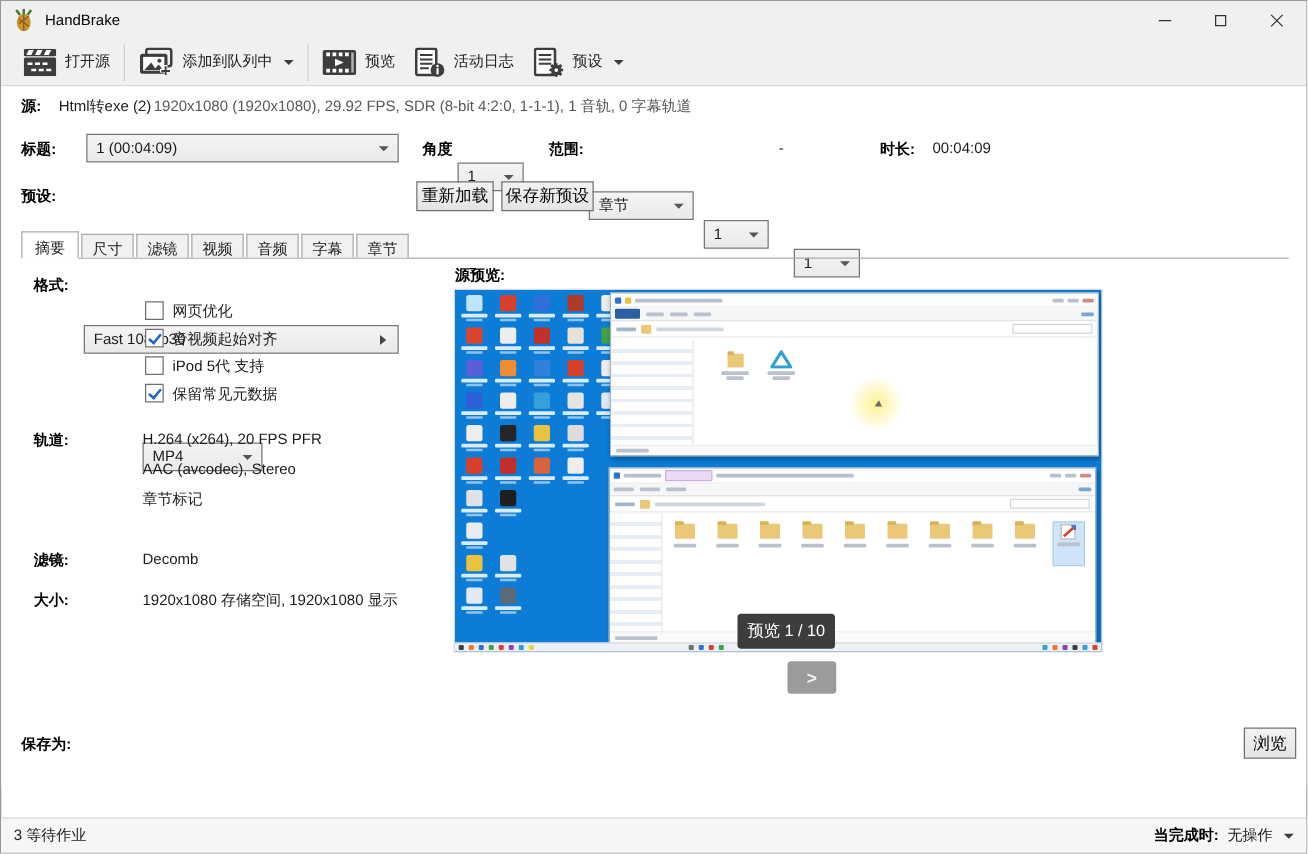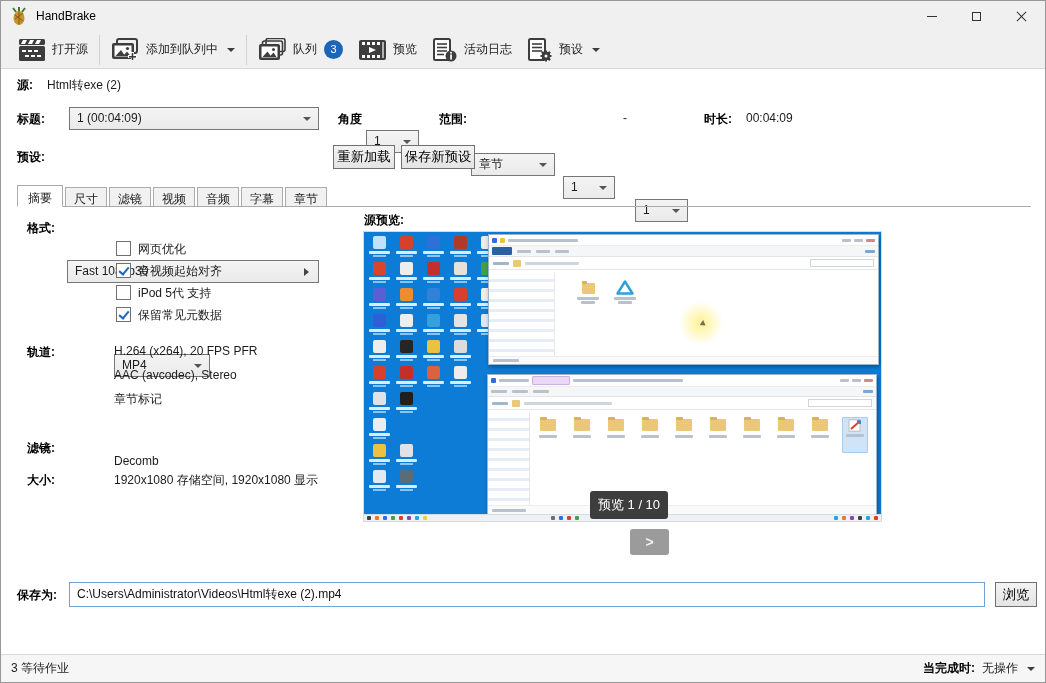--- a/index.html
+++ b/index.html
@@ -151,33 +151,20 @@
             <rect x="17" y="17" width="9" height="3" fill="#fff"></rect>
             <rect x="20" y="14" width="3" height="9" fill="#fff"></rect>
             <rect x="18" y="18" width="7" height="1.6" fill="#3d3d3d"></rect>
             <rect x="20.7" y="15" width="1.6" height="7" fill="#3d3d3d"></rect>
           </g>
       </svg>
       <span>添加到队列中</span>
       <span class="caret"></span>
     </div>
     <div class="tsep"></div>
-    <div class="tbtn">
-      <svg width="28" height="24" viewBox="0 0 28 24">
-        <rect x="8" y="0.5" width="19" height="13" rx="2" fill="none" stroke="#3d3d3d" stroke-width="1.6"></rect>
-        <rect x="4.5" y="3" width="20" height="14" rx="2" fill="none" stroke="#3d3d3d" stroke-width="1.6"></rect>
-        <rect x="1" y="6" width="21" height="16" rx="2" fill="#3d3d3d"></rect>
-        <rect x="3.5" y="8.5" width="16" height="11" fill="#fff"></rect>
-        <polygon points="4.5,19 9.5,13.5 13.5,19" fill="#3d3d3d"></polygon>
-          <polygon points="11.5,19 15.5,14.5 18.5,19" fill="#3d3d3d"></polygon>
-        <circle cx="15.5" cy="11.5" r="1.5" fill="#3d3d3d"></circle>
-      </svg>
-      <span>队列</span>
-      <span class="badge">3</span>
-    </div>
     <div class="tbtn">
       <svg width="27" height="22" viewBox="0 0 27 22">
         <rect x="0" y="1" width="27" height="20" rx="2" fill="#3d3d3d"></rect>
         <g fill="#fff">
             <rect x="3" y="3" width="3" height="3"></rect>
             <rect x="8" y="3" width="3" height="3"></rect>
             <rect x="13" y="3" width="3" height="3"></rect>
             <rect x="18" y="3" width="3" height="3"></rect>
             <rect x="3" y="16" width="3" height="3"></rect>
             <rect x="8" y="16" width="3" height="3"></rect>
@@ -227,20 +214,21 @@
       </svg>
       <span>预设</span>
       <span class="caret"></span>
     </div>
   </div>
 
   <div class="content">
 
     <span class="abs blabel" style="left:16px;top:8px">源:</span>
     <span class="abs" style="left:46px;top:8px">Html转exe (2)</span>
+    <span class="abs gray" style="left:122px;top:8px">1920x1080 (1920x1080), 29.92 FPS, SDR (8-bit 4:2:0, 1-1-1), 1 音轨, 0 字幕轨道</span>
 
     <span class="abs blabel" style="left:16px;top:42px">标题:</span>
     <div class="abs combo" style="left:68px;top:38px;width:250px"><span>1 (00:04:09)</span></div>
     <span class="abs blabel" style="left:337px;top:42px">角度</span>
     <div class="abs combo" style="left:365px;top:38px;width:53px"><span>1</span></div>
     <span class="abs blabel" style="left:438px;top:42px">范围:</span>
     <div class="abs combo" style="left:470px;top:38px;width:84px"><span>章节</span></div>
     <div class="abs combo" style="left:562px;top:38px;width:52px"><span>1</span></div>
     <span class="abs" style="left:622px;top:42px">-</span>
     <div class="abs combo" style="left:634px;top:38px;width:53px"><span>1</span></div>
@@ -285,21 +273,21 @@
       </div>
 
     <span class="abs blabel" style="left:26px;top:275px">轨道:</span>
     <div class="abs tracks" style="left:113px;top:270px">
         <div>H.264 (x264), 20 FPS PFR</div>
         <div>AAC (avcodec), Stereo</div>
         <div>章节标记</div>
       </div>
 
     <span class="abs blabel" style="left:26px;top:371px">滤镜:</span>
-    <span class="abs" style="left:113px;top:385px">Decomb</span>
+    <span class="abs" style="left:113px;top:371px">Decomb</span>
 
     <span class="abs blabel" style="left:26px;top:403px">大小:</span>
     <span class="abs" style="left:113px;top:403px">1920x1080 存储空间, 1920x1080 显示</span>
 
     <span class="abs blabel" style="left:363px;top:143px">源预览:</span>
 
     <div class="desk">
       <div id="deskicons">
           <div class="dicon" style="left: 2px; top: 4px;">
             <div class="sq" style="background:#bfe3ff"></div>
@@ -612,21 +600,20 @@
           <span class="tdot" style="background: rgb(58, 63, 68);"></span>
           <span class="tdot" style="background: rgb(47, 159, 216);"></span>
           <span class="tdot" style="background: rgb(216, 64, 46);"></span>
         </div>
     </div>
 
     <div class="overlaybox">预览 1 / 10</div>
     <button class="nextbtn">&gt;</button>
 
     <span class="abs blabel" style="left:16px;top:518px">保存为:</span>
-    <input class="savepath" value="C:\Users\Administrator\Videos\Html转exe (2).mp4" style="">
     <button class="btn browsebtn">浏览</button>
   </div>
 
   <div class="statusbar">
     <span>3 等待作业</span>
     <div class="status-right">
       <span class="blabel">当完成时:</span>
       <span>无操作</span>
       <span class="caret"></span>
     </div>

